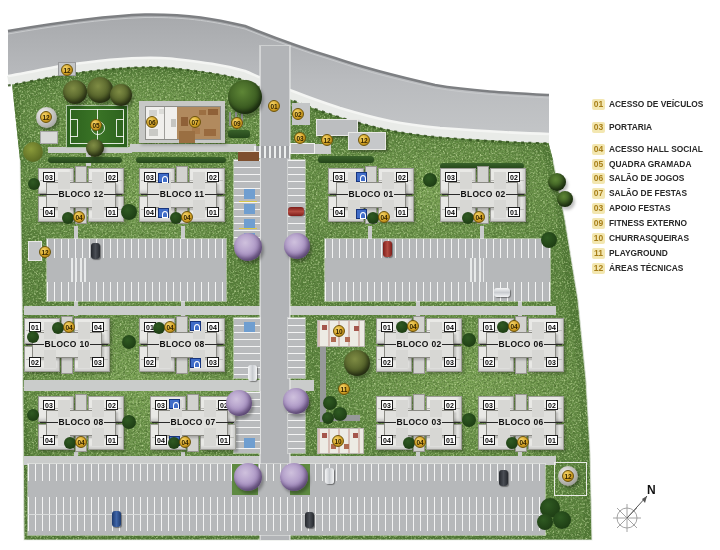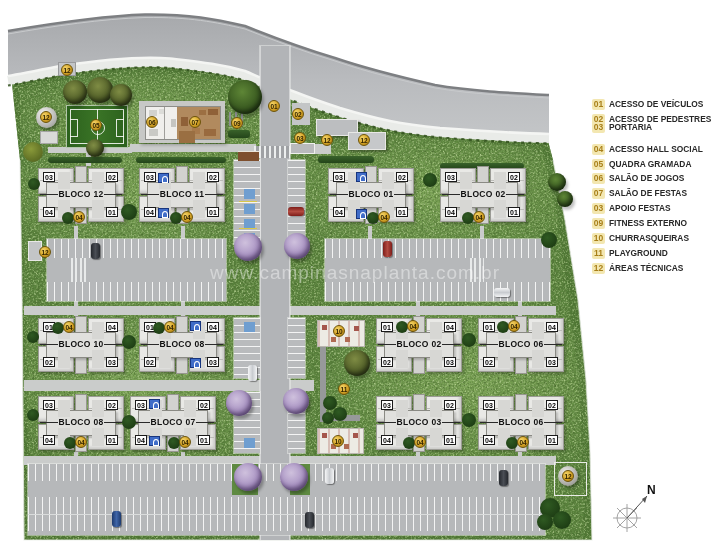--- a/index.html
+++ b/index.html
@@ -362,21 +362,21 @@
       <div style="position:absolute;left:2px;top:28px;width:82px;height:1px;background:#2a2a2a"></div>
       <div class="blab"><span>BLOCO 02</span></div>
       <div class="ub" style="left:5px;top:6px">03</div>
       <div class="ub" style="left:68px;top:6px">02</div>
       <div class="ub" style="left:5px;top:41px">04</div>
       <div class="ub" style="left:68px;top:41px">01</div>
     </div>
 <div class="tr" style="left:462px;top:212px;width:12px;height:12px;background:radial-gradient(circle at 40% 35%, #2f5a22, #1e3d14 75%)"></div>
     <div class="bd" style="left:473px;top:211px">04</div>
 
-<div class="blk" style="left:38px;top:316px">
+<div class="blk" style="left:24px;top:316px">
 <div class="wing" style="left:0;top:2px"></div>
       <div class="wing" style="left:50px;top:2px"></div>
       <div class="wing" style="left:0;top:30px"></div>
       <div class="wing" style="left:50px;top:30px"></div>
       <div class="stub" style="left:37px;top:0"></div>
       <div class="stub" style="left:37px;top:38px"></div>
       <div class="band"></div>
       <div style="position:absolute;left:2px;top:14px;width:33px;height:1px;background:#bcbcb8"></div>
       <div style="position:absolute;left:51px;top:14px;width:33px;height:1px;background:#bcbcb8"></div>
       <div style="position:absolute;left:2px;top:43px;width:33px;height:1px;background:#bcbcb8"></div>
@@ -498,21 +498,21 @@
       <div style="position:absolute;left:2px;top:28px;width:82px;height:1px;background:#2a2a2a"></div>
       <div class="blab"><span>BLOCO 08</span></div>
       <div class="ub" style="left:5px;top:6px">03</div>
       <div class="ub" style="left:68px;top:6px">02</div>
       <div class="ub" style="left:5px;top:41px">04</div>
       <div class="ub" style="left:68px;top:41px">01</div>
     </div>
 <div class="tr" style="left:64px;top:437px;width:12px;height:12px;background:radial-gradient(circle at 40% 35%, #2f5a22, #1e3d14 75%)"></div>
     <div class="bd" style="left:75px;top:436px">04</div>
 
-<div class="blk" style="left:130px;top:394px">
+<div class="blk" style="left:150px;top:394px">
 <div class="wing" style="left:0;top:2px"></div>
       <div class="wing" style="left:50px;top:2px"></div>
       <div class="wing" style="left:0;top:30px"></div>
       <div class="wing" style="left:50px;top:30px"></div>
       <div class="stub" style="left:37px;top:0"></div>
       <div class="stub" style="left:37px;top:38px"></div>
       <div class="band"></div>
       <div style="position:absolute;left:2px;top:14px;width:33px;height:1px;background:#bcbcb8"></div>
       <div style="position:absolute;left:51px;top:14px;width:33px;height:1px;background:#bcbcb8"></div>
       <div style="position:absolute;left:2px;top:43px;width:33px;height:1px;background:#bcbcb8"></div>
@@ -615,25 +615,23 @@
 
 <div style="position:absolute;left:554px;top:462px;width:31px;height:32px;border:1px solid #e9ece6;z-index:5"></div>
 
 <div style="position:absolute;left:558px;top:466px;width:20px;height:20px;border-radius:50%;z-index:6;background:radial-gradient(circle at 38% 32%, #efeeea, #a9a9a3 65%, #84847e);box-shadow:2px 2px 3px rgba(0,0,0,.35)"></div>
 <div class="bd" style="left:562px;top:470px">12</div>
 <div class="tr" style="left:540px;top:498px;width:20px;height:20px;background:radial-gradient(circle at 40% 35%, #2f5a22, #1e3d14 75%)"></div>
 <div class="tr" style="left:553px;top:511px;width:18px;height:18px;background:radial-gradient(circle at 40% 35%, #2f5a22, #1e3d14 75%)"></div>
 <div class="tr" style="left:537px;top:514px;width:16px;height:16px;background:radial-gradient(circle at 40% 35%, #2f5a22, #1e3d14 75%)"></div>
 <div class="tr" style="left:541px;top:232px;width:16px;height:16px;background:radial-gradient(circle at 40% 35%, #2f5a22, #1e3d14 75%)"></div>
 
-<div style="position:absolute;left:205px;top:262px;width:300px;text-align:center;font-size:19px;color:rgba(255,255,255,.42);letter-spacing:1px;z-index:20">www.campinasnaplanta.com.br</div>
 
 <div class="leg" style="left:592px;top:99.0px"><b>01</b><span>ACESSO DE VEÍCULOS</span></div>
 
-<div class="leg" style="left:592px;top:113.9px"><b>02</b><span>ACESSO DE PEDESTRES</span></div>
 
 <div class="leg" style="left:592px;top:122px"><b>03</b><span>PORTARIA</span></div>
 
 <div class="leg" style="left:592px;top:143.6px"><b>04</b><span>ACESSO HALL SOCIAL</span></div>
 
 <div class="leg" style="left:592px;top:158.5px"><b>05</b><span>QUADRA GRAMADA</span></div>
 
 <div class="leg" style="left:592px;top:173.3px"><b>06</b><span>SALÃO DE JOGOS</span></div>
 
 <div class="leg" style="left:592px;top:188.2px"><b>07</b><span>SALÃO DE FESTAS</span></div>

